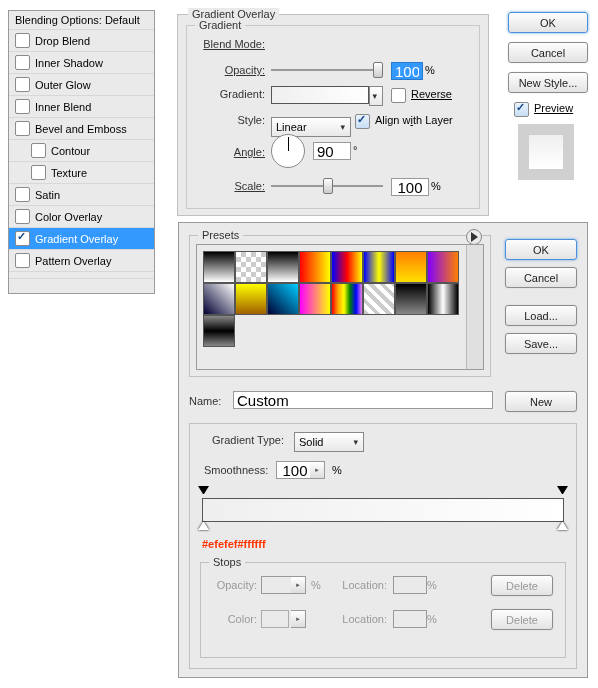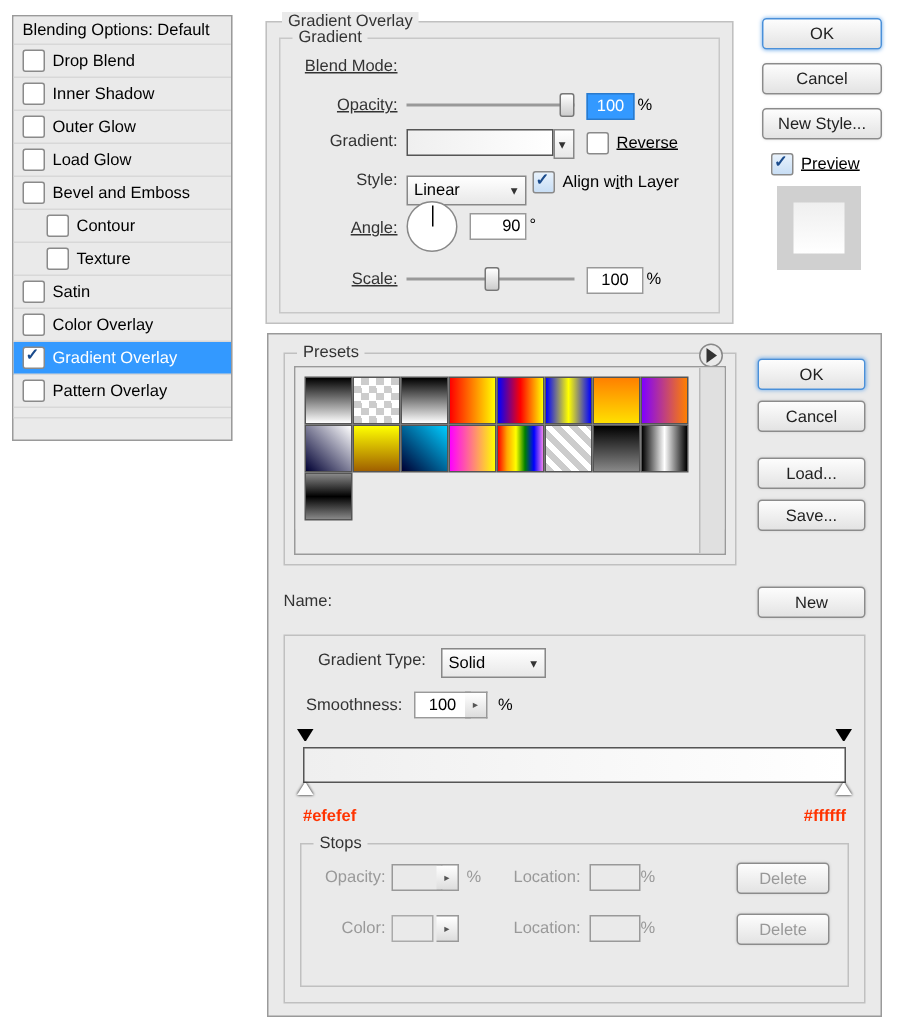--- a/index.html
+++ b/index.html
@@ -13,21 +13,21 @@
 .chk.checked{background:linear-gradient(#e8f2fc,#c8def5)}
 .chk.checked::after{content:"✓";position:absolute;left:1px;top:-2px;font-size:11px;color:#1a4b8c;font-weight:bold}
 .styles-list{overflow:hidden}
 .style-header{background:linear-gradient(#f8f8f8,#e8e8e8);border-bottom:1px solid #b0b0b0;padding:3px 6px;font-size:11px}
 .style-row{padding:3px 6px;border-bottom:1px solid #d8d8d8;display:flex;align-items:center;font-size:11px;background:#eaeaea}
 .style-row.sub{padding-left:22px}
 .style-row.selected{background:#3399ff;color:#fff}
 .style-row.selected .chk{background:#fff}
 .style-row.selected .chk.checked::after{color:#1a4b8c}
 .lbl{text-align:right;color:#333;font-size:11px}
-.inp{border:1px solid #999;background:#fff;font-size:11px;padding:1px 3px;height:14px}
+.inp{border:1px solid #999;background:#fff;font-size:15px;padding:1px 3px;height:14px}
 .dropdown{border:1px solid #888;background:linear-gradient(#fff,#e8e8e8);height:18px;display:flex;align-items:center;padding:0 4px;position:relative;font-size:11px}
 .dropdown::after{content:"▾";position:absolute;right:5px;font-size:9px;color:#333}
 .slider-track{height:2px;background:#999;position:relative}
 .slider-thumb{position:absolute;width:8px;height:14px;background:linear-gradient(#fff,#ccc);border:1px solid #777;border-radius:2px;top:-7px}
 .angle-dial{width:32px;height:32px;border:1px solid #888;border-radius:50%;background:#fff;position:relative}
 .angle-dial::after{content:"";position:absolute;width:14px;height:1px;background:#000;left:16px;top:16px}
 .grad-preview{border:1px solid #555;height:16px;background:linear-gradient(90deg,#efefef,#fff)}
 .swatch{width:30px;height:30px;display:inline-block;border:1px solid #555}
 .preset-grid{padding:6px;background:#eaeaea;line-height:0}
 .marker{position:absolute;width:11px;height:12px}
@@ -58,21 +58,21 @@
         <div class="style-row">
           <span class="chk"></span>
           <span>Inner Shadow</span>
         </div>
         <div class="style-row">
           <span class="chk"></span>
           <span>Outer Glow</span>
         </div>
         <div class="style-row">
           <span class="chk"></span>
-          <span>Load Glow</span>
+          <span>Inner Blend</span>
         </div>
         <div class="style-row">
           <span class="chk"></span>
           <span>Bevel and Emboss</span>
         </div>
         <div class="style-row sub">
           <span class="chk"></span>
           <span>Contour</span>
         </div>
         <div class="style-row sub">
@@ -121,21 +121,21 @@
     <div style="position:absolute;left:204px;top:62px"><span class="chk"></span><span style="text-decoration:underline">Reverse</span></div>
 
     <div style="position:absolute;left:0;top:88px;width:78px" class="lbl">Style:</div>
     <div class="dropdown" style="position:absolute;left:84px;top:91px;width:70px">
           <span>Linear</span>
         </div>
     <div style="position:absolute;left:168px;top:88px"><span class="chk checked"></span><span>Align w<span style="text-decoration:underline">i</span>th Layer</span></div>
 
     <div style="position:absolute;left:0;top:120px;width:78px" class="lbl"><span style="text-decoration:underline">Angle:</span></div>
     <div class="angle-dial" style="position:absolute;left:84px;top:108px;transform:rotate(-90deg)"></div>
-    <input class="inp" style="position: absolute; left: 126px; top: 116px; width: 30px; text-align: right;" value="90">
+    <input class="inp" style="position: absolute; left: 126px; top: 116px; width: 30px; text-align: left;" value="90">
     <div style="position:absolute;left:166px;top:118px">°</div>
 
     <div style="position:absolute;left:0;top:154px;width:78px" class="lbl"><span style="text-decoration:underline">Scale:</span></div>
     <div style="position:absolute;left:84px;top:159px;width:112px">
           <div class="slider-track">
             <div class="slider-thumb" style="left:52px"></div>
           </div>
         </div>
     <input class="inp" style="position: absolute; left: 204px; top: 152px; width: 30px; text-align: center;" value="100">
     <div style="position:absolute;left:244px;top:154px">%</div>
@@ -162,20 +162,21 @@
       <div style="position:absolute;right:0;top:0;width:16px;bottom:0;background:#e0e0e0;border-left:1px solid #bbb"></div>
     </div>
   </div>
 
   <div class="btn primary" style="position:absolute;left:326px;top:16px;width:70px">OK</div>
   <div class="btn" style="position:absolute;left:326px;top:44px;width:70px">Cancel</div>
   <div class="btn" style="position:absolute;left:326px;top:82px;width:70px">Load...</div>
   <div class="btn" style="position:absolute;left:326px;top:110px;width:70px">Save...</div>
 
   <div class="lbl" style="position:absolute;left:10px;top:172px">Name:</div>
+  <input class="inp" style="position: absolute; left: 54px; top: 168px; width: 252px;" value="Custom">
   <div class="btn" style="position:absolute;left:326px;top:168px;width:70px">New</div>
 
   <div class="fieldset" style="left:10px;top:200px;width:386px;height:244px">
     <div style="position:absolute;left:22px;top:10px" class="lbl">Gradient Type:</div>
     <div class="dropdown" style="position:absolute;left:104px;top:8px;width:60px">
           <span>Solid</span>
         </div>
 
     <div style="position:absolute;left:14px;top:40px" class="lbl">Smoothness:</div>
     <input class="inp" style="position: absolute; left: 86px; top: 37px; width: 30px; text-align: center;" value="100">
@@ -193,21 +194,21 @@
       </div>
       <div style="height:22px;border:1px solid #555;background:linear-gradient(90deg,#efefef,#ffffff)"></div>
       <div style="position:relative;height:14px">
         <div class="marker" style="left:-4px;top:0">
               <div class="marker-bot empty"></div>
             </div>
         <div class="marker" style="right:-4px;top:0">
               <div class="marker-bot empty"></div>
             </div>
       </div>
-      <div style="display:flex;justify-content:space-between;margin-top:2px">
+      <div style="display:flex;justify-content:flex-start;margin-top:2px">
         <span class="stop-lbl">#efefef</span>
         <span class="stop-lbl">#ffffff</span>
       </div>
     </div>
 
     <div class="fieldset" style="left:10px;top:138px;width:364px;height:94px">
       <div class="legend" style="left:8px">Stops</div>
 
       <div class="lbl disabled" style="position:absolute;left:6px;top:16px;width:50px">Opacity:</div>
       <input class="inp disabled" style="position: absolute; left: 60px; top: 13px; width: 26px; background: rgb(234, 234, 234);" disabled="">

